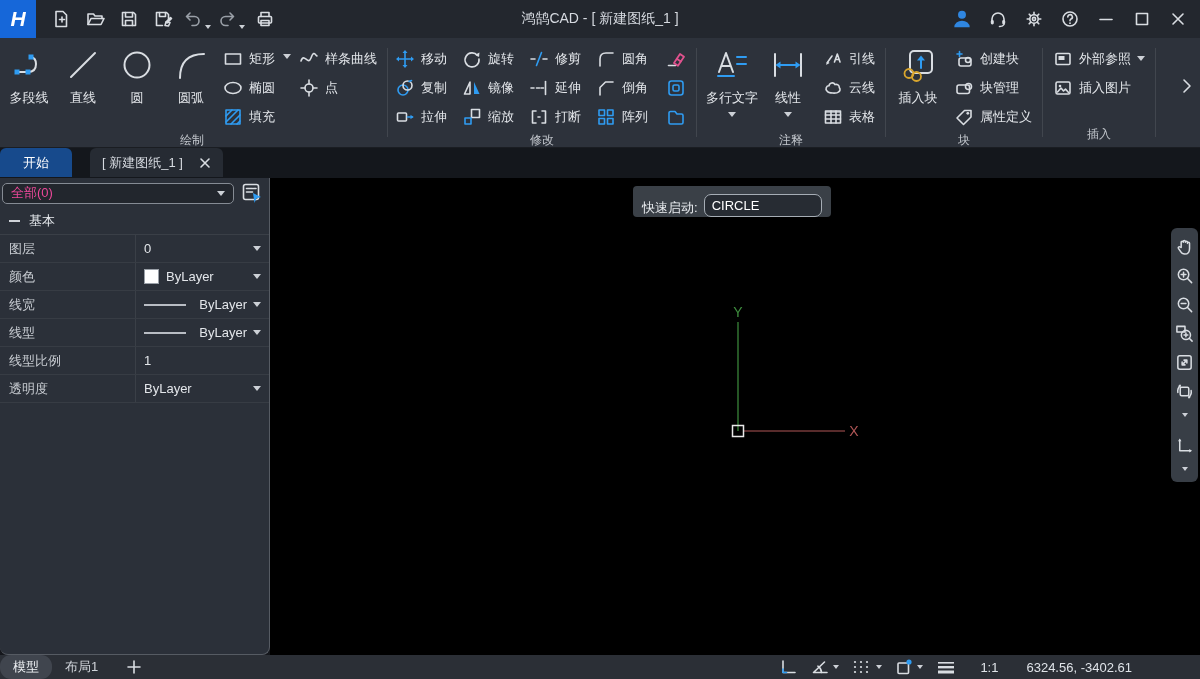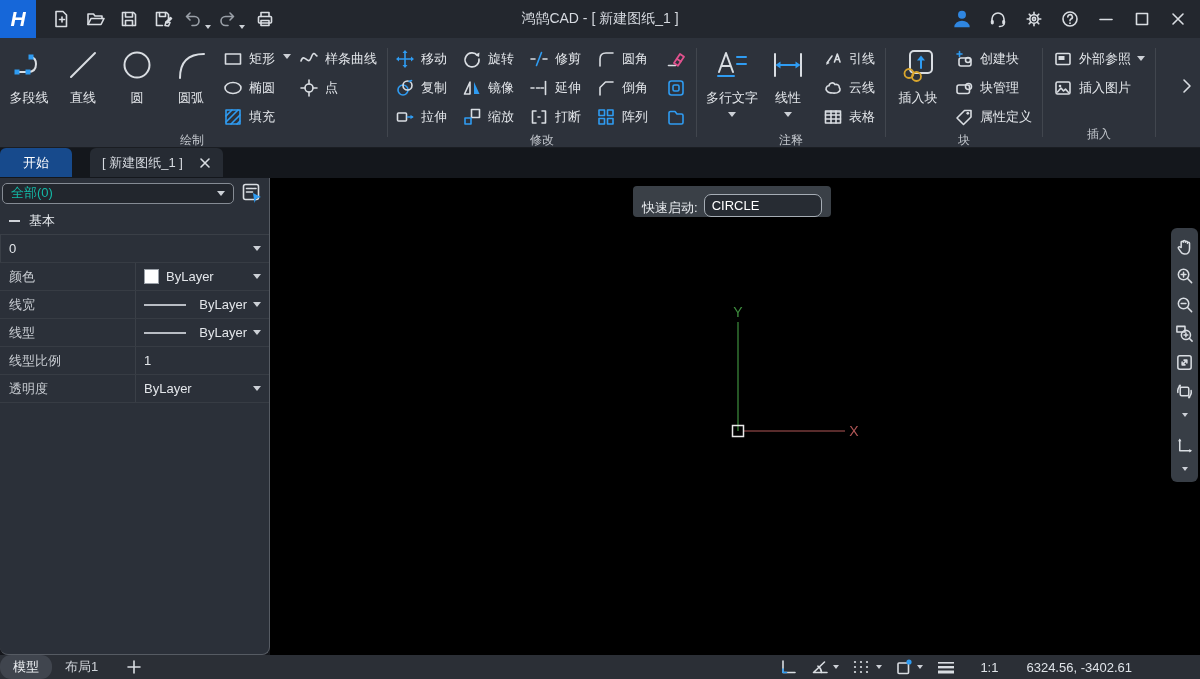--- a/index.html
+++ b/index.html
@@ -44,21 +44,21 @@
 
   
   .tabstrip{height:30px;background:#14171c;display:flex;align-items:flex-start;}
   .tab-start{width:72px;height:29px;background:#174a8c;border-radius:6px 6px 0 0;display:flex;align-items:center;justify-content:center;color:#fff;font-size:13px;cursor:pointer;}
   .tab-doc{margin-left:18px;height:29px;background:#262b33;border-radius:6px 6px 0 0;display:flex;align-items:center;gap:16px;padding:0 12px;color:#d6dae0;font-size:13px;cursor:pointer;}
 
   
   .main{display:flex;height:477px;}
   .props{width:270px;background:#2b3039;border-right:1px solid #565b63;border-bottom:1px solid #565b63;border-radius:0 0 8px 8px;display:flex;flex-direction:column;}
   .props-top{display:flex;align-items:center;padding:3px 3px 3px 2px;gap:4px;}
-  .filter-dd{flex:1;height:21px;border:1px solid #858b94;border-radius:5px;background:#22262d;display:flex;align-items:center;padding:0 8px;color:#14b8a6;font-size:13px;cursor:pointer;}
+  .filter-dd{flex:1;height:21px;border:1px solid #858b94;border-radius:5px;background:#22262d;display:flex;align-items:center;padding:0 8px;color:#ec4899;font-size:13px;cursor:pointer;}
   .filter-dd .caret{margin-left:auto;}
   .qselbtn{width:28px;height:24px;display:flex;align-items:center;justify-content:center;background:transparent;border:none;cursor:pointer;}
   .sec-hdr{height:27px;display:flex;align-items:center;gap:9px;padding:0 9px;color:#e8ebef;font-size:13px;border-bottom:1px solid #3a3f47;cursor:pointer;}
   .dash{width:11px;height:2px;background:#cfd3d8;}
   .prow{height:28px;display:flex;border-bottom:1px solid #373c44;font-size:13px;}
   .prow .plabel{width:135px;display:flex;align-items:center;padding-left:9px;color:#c9cdd3;}
   .prow .pval{flex:1;display:flex;align-items:center;padding:0 8px;border-left:1px solid #3a3f47;color:#e3e6ea;cursor:pointer;}
   .prow .pval .caret{margin-left:auto;}
   .swatch{width:15px;height:15px;background:#fff;border:1px solid #9aa0a8;margin-right:7px;}
   .linesample{width:42px;border-top:2px solid #b9bdc4;margin-right:6px;}
@@ -632,20 +632,21 @@
             </svg>
           </span>
         </button>
     </div>
     <div class="sec-hdr">
       <span class="dash"></span>
       <span>基本</span>
     </div>
 
     <div class="prow">
+      <span class="plabel">图层</span>
       <div class="pval">
           <span>0</span>
           <span class="caret"></span>
         </div>
     </div>
     <div class="prow">
       <span class="plabel">颜色</span>
       <div class="pval">
           <span class="swatch"></span>
           <span>ByLayer</span>

